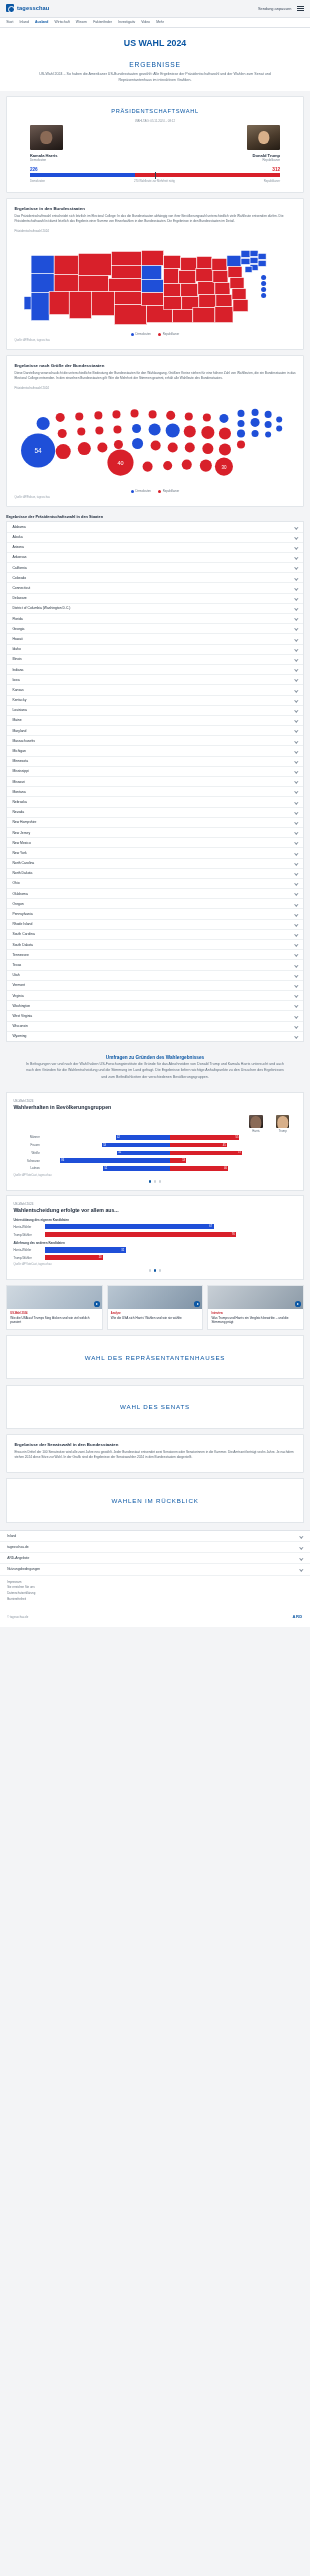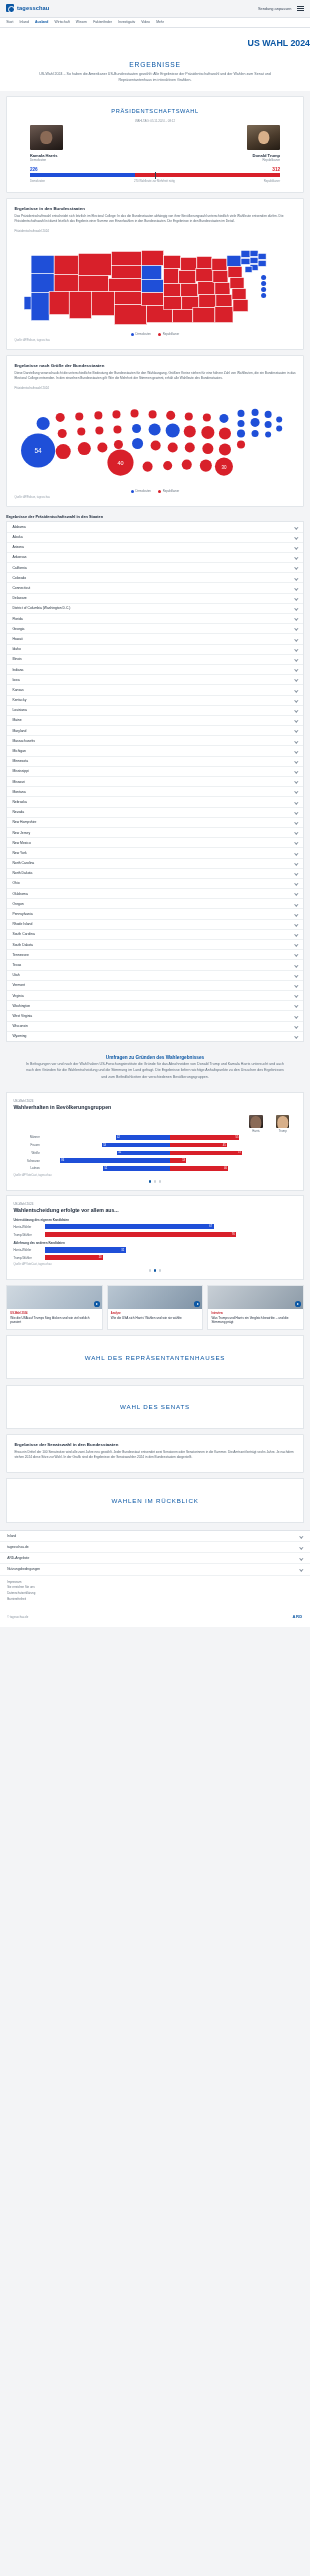--- a/index.html
+++ b/index.html
@@ -38,21 +38,21 @@
   .hamburger span { display:block; width:7.2px; height:0.8px; background:#2a3746; }
   .navbar {
     background:#fff; border-bottom:0.5px solid #dfe3e8;
     height:10.3px; display:flex; align-items:center; gap:6.2px;
     padding:0 6.2px; font-size:3.4px; color:#4a5a6c;
   }
   .navbar .active { color:#0b57a4; font-weight:bold; }
 
   
   .page-title {
-    text-align:right; font-size:8.8px; font-weight:bold;
+    text-align:center; font-size:8.8px; font-weight:bold;
     color:#0b57a4; padding:10.3px 0 3.1px; background:#fff;
   }
   .hero-wrap { background:#fff; }
   .section-head {
     text-align:center; color:#0b57a4; letter-spacing:0.8px;
     font-size:6.7px; padding:9.3px 0 3.1px;
   }
   .section-sub {
     text-align:center; font-size:3.6px; color:#5c6b7a; line-height:1.7;
     padding:0 26px 8.3px;

